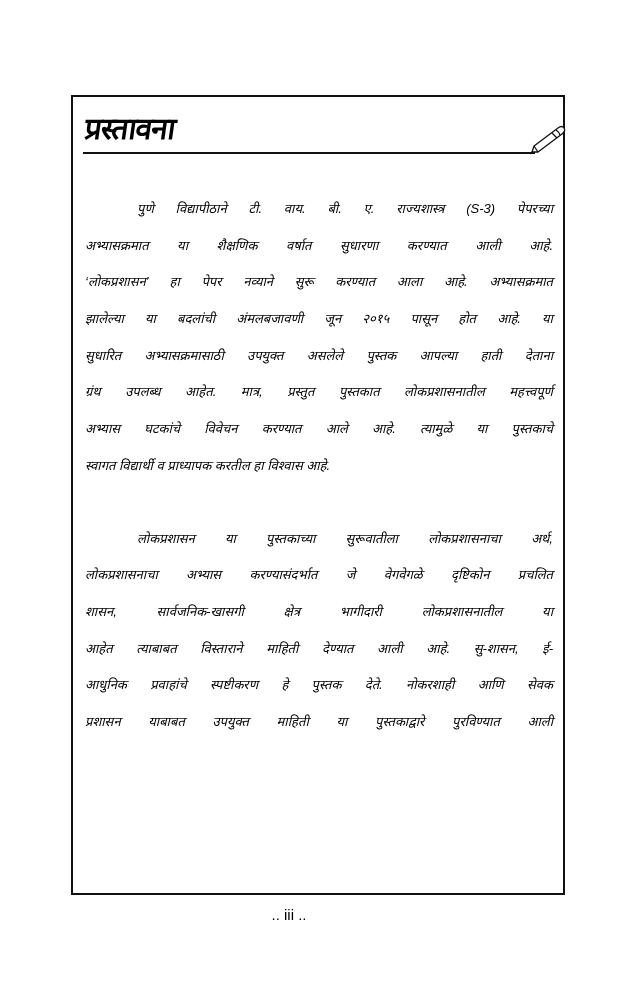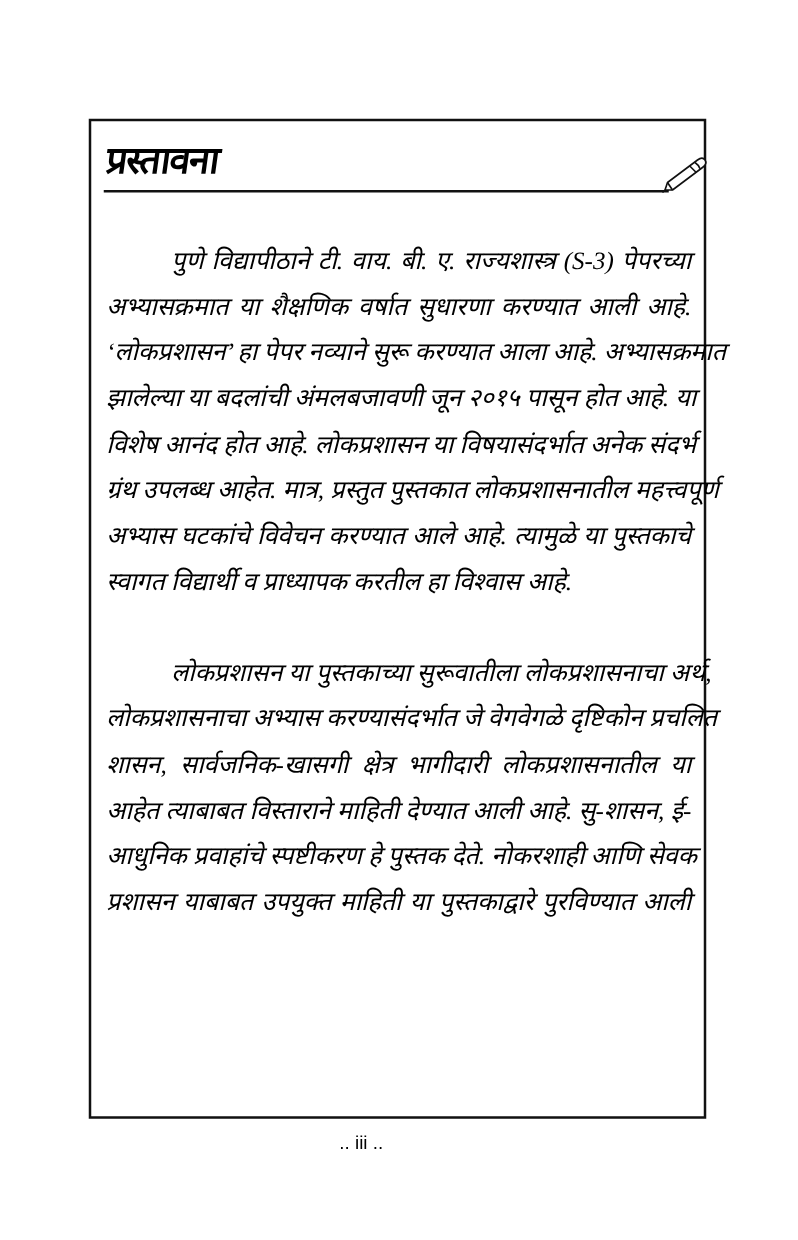--- a/index.html
+++ b/index.html
@@ -49,23 +49,23 @@
       left: 455px;
       top: 25px;
       width: 40px;
       height: 35px;
     }
     .body-text {
       position: absolute;
       left: 12px;
       top: 94px;
       width: 468px;
-      font-family: Liberation Serif, serif;
+      font-family: Liberation Sans, sans-serif;
       font-style: oblique;
-      font-size: 20px;
+      font-size: 13px;
       line-height: 36.7px;
       text-align: justify;
     }
     .line {
       display: block;
       text-align: justify;
       text-align-last: justify;
       white-space: nowrap;
       height: 36.7px;
     }
@@ -98,21 +98,21 @@
       <path d="M4 30 L2 32"></path>
     </g>
   </svg>
 
   <div class="body-text">
     <div>
       <span class="line first">पुणे विद्यापीठाने टी. वाय. बी. ए. राज्यशास्त्र (S-3) पेपरच्या</span>
       <span class="line">अभ्यासक्रमात या शैक्षणिक वर्षात सुधारणा करण्यात आली आहे.</span>
       <span class="line">‘लोकप्रशासन’ हा पेपर नव्याने सुरू करण्यात आला आहे. अभ्यासक्रमात</span>
       <span class="line">झालेल्या या बदलांची अंमलबजावणी जून २०१५ पासून होत आहे. या</span>
-      <span class="line">विशेष आनंद होत आहे. लोकप्रशासन या विषयासंदर्भात अनेक संदर्भ</span>
+      <span class="line">सुधारित अभ्यासक्रमासाठी उपयुक्त असलेले पुस्तक आपल्या हाती देताना</span>
       <span class="line">ग्रंथ उपलब्ध आहेत. मात्र, प्रस्तुत पुस्तकात लोकप्रशासनातील महत्त्वपूर्ण</span>
       <span class="line">अभ्यास घटकांचे विवेचन करण्यात आले आहे. त्यामुळे या पुस्तकाचे</span>
       <span class="line last">स्वागत विद्यार्थी व प्राध्यापक करतील हा विश्वास आहे.</span>
     </div>
     <div class="gap"></div>
     <div>
       <span class="line first">लोकप्रशासन या पुस्तकाच्या सुरूवातीला लोकप्रशासनाचा अर्थ,</span>
       <span class="line">लोकप्रशासनाचा अभ्यास करण्यासंदर्भात जे वेगवेगळे दृष्टिकोन प्रचलित</span>
       <span class="line">शासन, सार्वजनिक-खासगी क्षेत्र भागीदारी लोकप्रशासनातील या</span>
       <span class="line">आहेत त्याबाबत विस्ताराने माहिती देण्यात आली आहे. सु-शासन, ई-</span>

